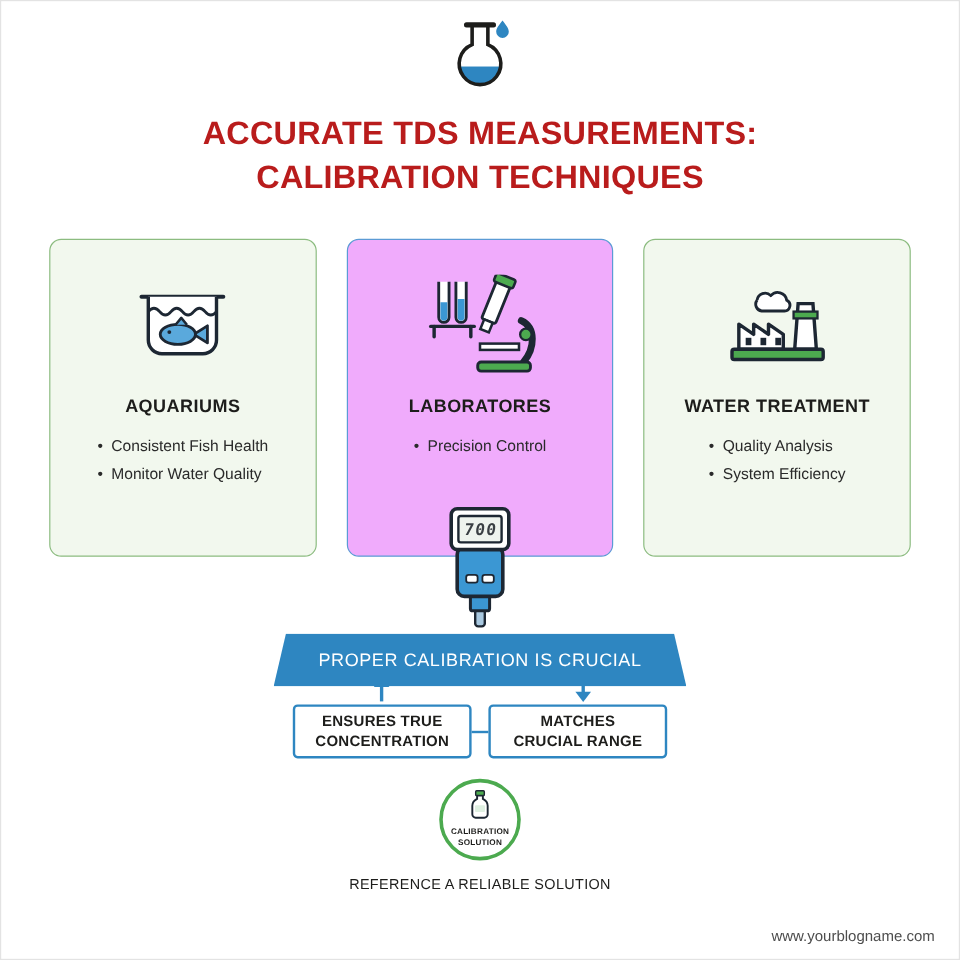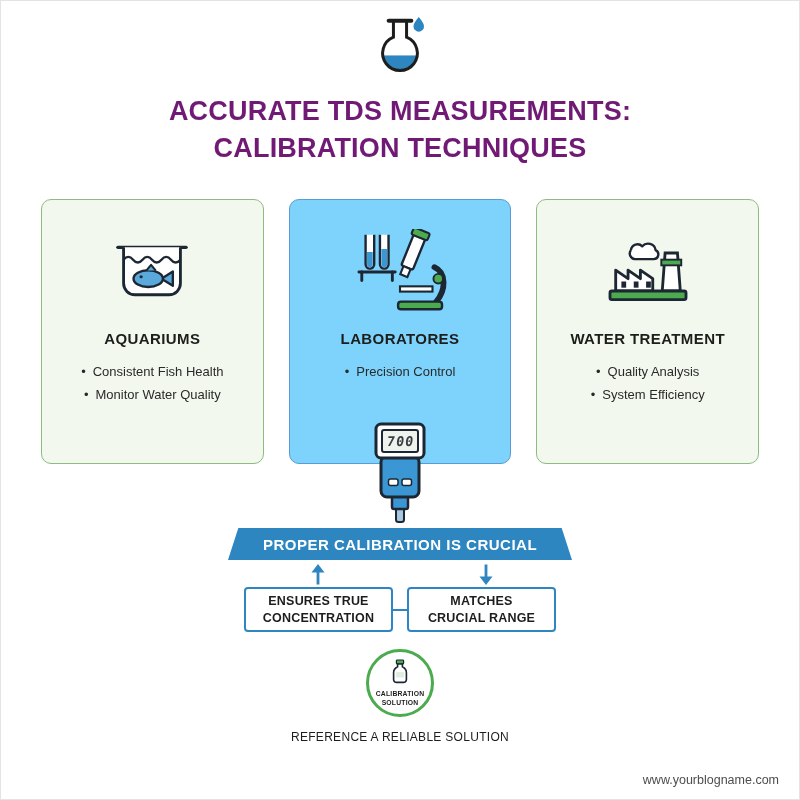--- a/index.html
+++ b/index.html
@@ -1,35 +1,35 @@
 <!DOCTYPE html>
 <html><head>
 <meta charset="utf-8">
 <style>
   * { margin:0; padding:0; box-sizing:border-box; }
   body { background:#fff; font-family:"Liberation Sans", sans-serif; }
   .page { position:relative; width:800px; height:800px; background:#ffffff; border:1px solid #e3e3e3; overflow:hidden; margin:0 auto; color:#1d1d1b; }
 
   .flask-wrap { position:absolute; top:12px; left:50%; transform:translateX(-50%); }
 
-  .title { position:absolute; top:92px; width:100%; text-align:center; font-weight:bold; font-size:27px; line-height:37px; letter-spacing:0.2px; color:#701a75; }
+  .title { position:absolute; top:92px; width:100%; text-align:center; font-weight:bold; font-size:27px; line-height:37px; letter-spacing:0.2px; color:#b91c1c; }
 
   .cards { position:absolute; top:198px; left:40px; right:40px; display:flex; gap:25px; }
   .card { flex:1; height:265px; border-radius:10px; text-align:center; padding-top:24px; }
   .card.green { background:#f2f8ee; border:1.5px solid #8cbc80; }
-  .card.blue  { background:#7dd3fc; border:1.5px solid #5b9bd5; }
+  .card.blue  { background:#f0abfc; border:1.5px solid #5b9bd5; }
   .card-icon { height:96px; display:flex; align-items:center; justify-content:center; }
   .card-title { margin-top:10px; font-size:15px; font-weight:bold; letter-spacing:0.4px; }
-  .card-bullets { list-style:none; margin:13px auto 0; display:inline-block; text-align:center; }
+  .card-bullets { list-style:none; margin:13px auto 0; display:inline-block; text-align:left; }
   .card-bullets li { font-size:13px; line-height:1.8; color:#2a2a2a; }
   .card-bullets li::before { content:"•"; margin-right:7px; }
 
   .meter { position:absolute; top:421px; left:50%; transform:translateX(-50%); z-index:5; }
 
-  .ribbon { position:absolute; top:527px; left:50%; transform:translateX(-50%); width:344px; height:32px; background:#2e86c1; clip-path:polygon(3% 0, 97% 0, 100% 100%, 0 100%); display:flex; align-items:center; justify-content:center; color:#fff; font-weight:bold; font-size:15px; letter-spacing:0.5px; z-index:4; }
+  .ribbon { position:absolute; top:527px; left:50%; transform:translateX(-50%); width:344px; height:44px; background:#2e86c1; clip-path:polygon(3% 0, 97% 0, 100% 100%, 0 100%); display:flex; align-items:center; justify-content:center; color:#fff; font-weight:normal; font-size:15px; letter-spacing:0.5px; z-index:4; }
 
   .callouts { position:absolute; top:563px; left:50%; transform:translateX(-50%); width:312px; }
   .arrow-row { position:relative; height:21px; }
   .arrow-up   { position:absolute; left:67px; top:0; }
   .arrow-down { position:absolute; right:63px; top:0; }
   .boxes-row { display:flex; align-items:center; margin-top:2px; }
   .callout-box { flex:1; height:45px; border:2px solid #2e86c1; border-radius:4px; background:#fff; display:flex; flex-direction:column; align-items:center; justify-content:center; font-size:12.5px; font-weight:bold; line-height:1.3; letter-spacing:0.2px;text-align:right; }
   .connector { width:14px; height:2px; background:#2e86c1; flex:0 0 auto; }
 
   .solution-circle { position:absolute; top:648px; left:50%; transform:translateX(-50%); width:68px; height:68px; border-radius:50%; border:3.5px solid #4caa4f; background:#fff; display:flex; flex-direction:column; align-items:center; justify-content:center; }

